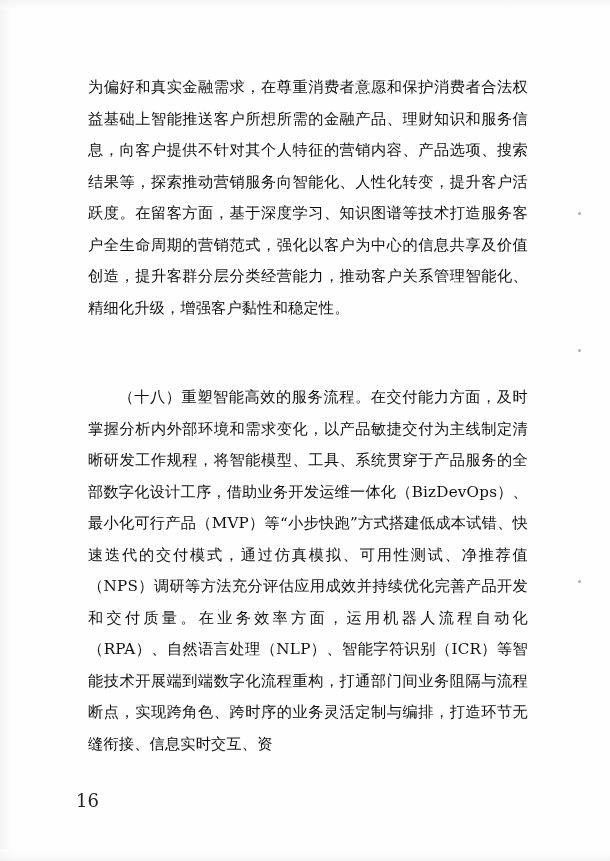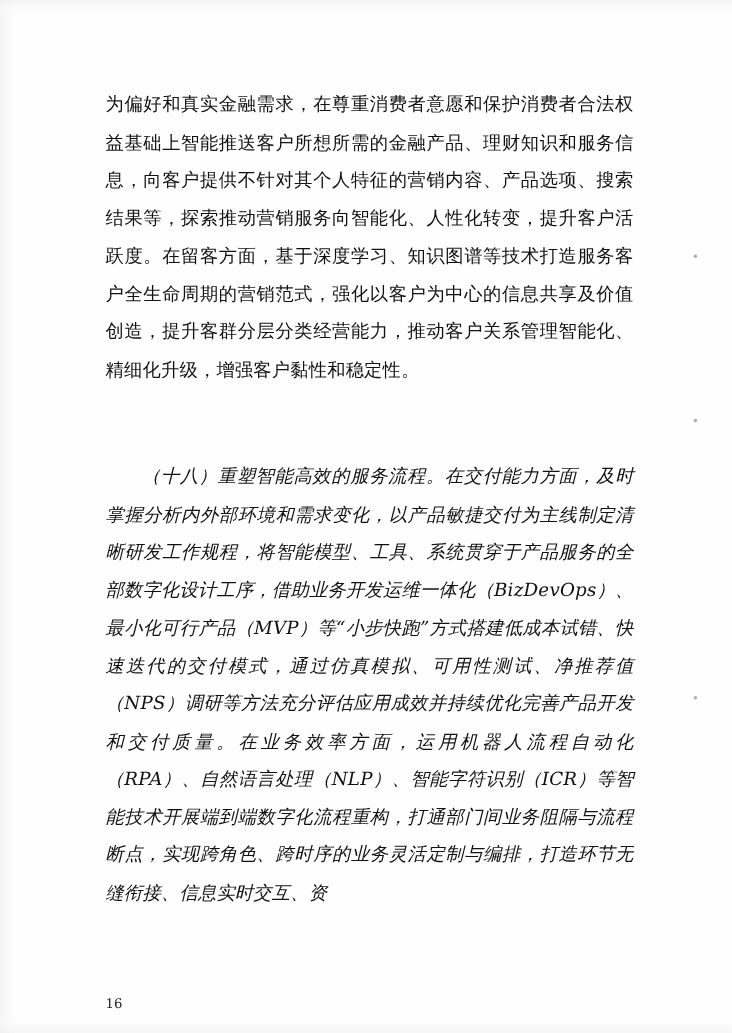--- a/index.html
+++ b/index.html
@@ -32,41 +32,39 @@
     font-size: 15.2px;
     line-height: 31.5px;
     text-align: justify;
     text-justify: inter-ideograph;
     letter-spacing: 0.2px;
     margin: 0;
     color: #111111;
   }
   .para.indent {
     text-indent: 2em;
-    font-style: italic;
   }
   .section-heading {
     font-size: 15.2px;
     line-height: 31.5px;
     font-weight: bold;
     text-align: center;
     margin: 0;
     letter-spacing: 1px;
     color: #111111;
   }
   .gap-small { height: 28px; }
   .gap-medium { height: 30px; }
   .page-number {
     position: absolute;
-    left: 88px;
+    left: 76px;
     top: 790px;
-    font-size: 11px;
+    font-size: 18px;
     font-family: "DejaVu Serif", "Liberation Serif", serif;
     color: #222222;
-    margin-top: 40px;
   }
   .margin-mark {
     position: absolute;
     width: 3px;
     height: 3px;
     background: #b0b0b0;
     border-radius: 50%;
   }
   .mark-1 { left: 578px; top: 212px; }
   .mark-2 { left: 578px; top: 349px; }

